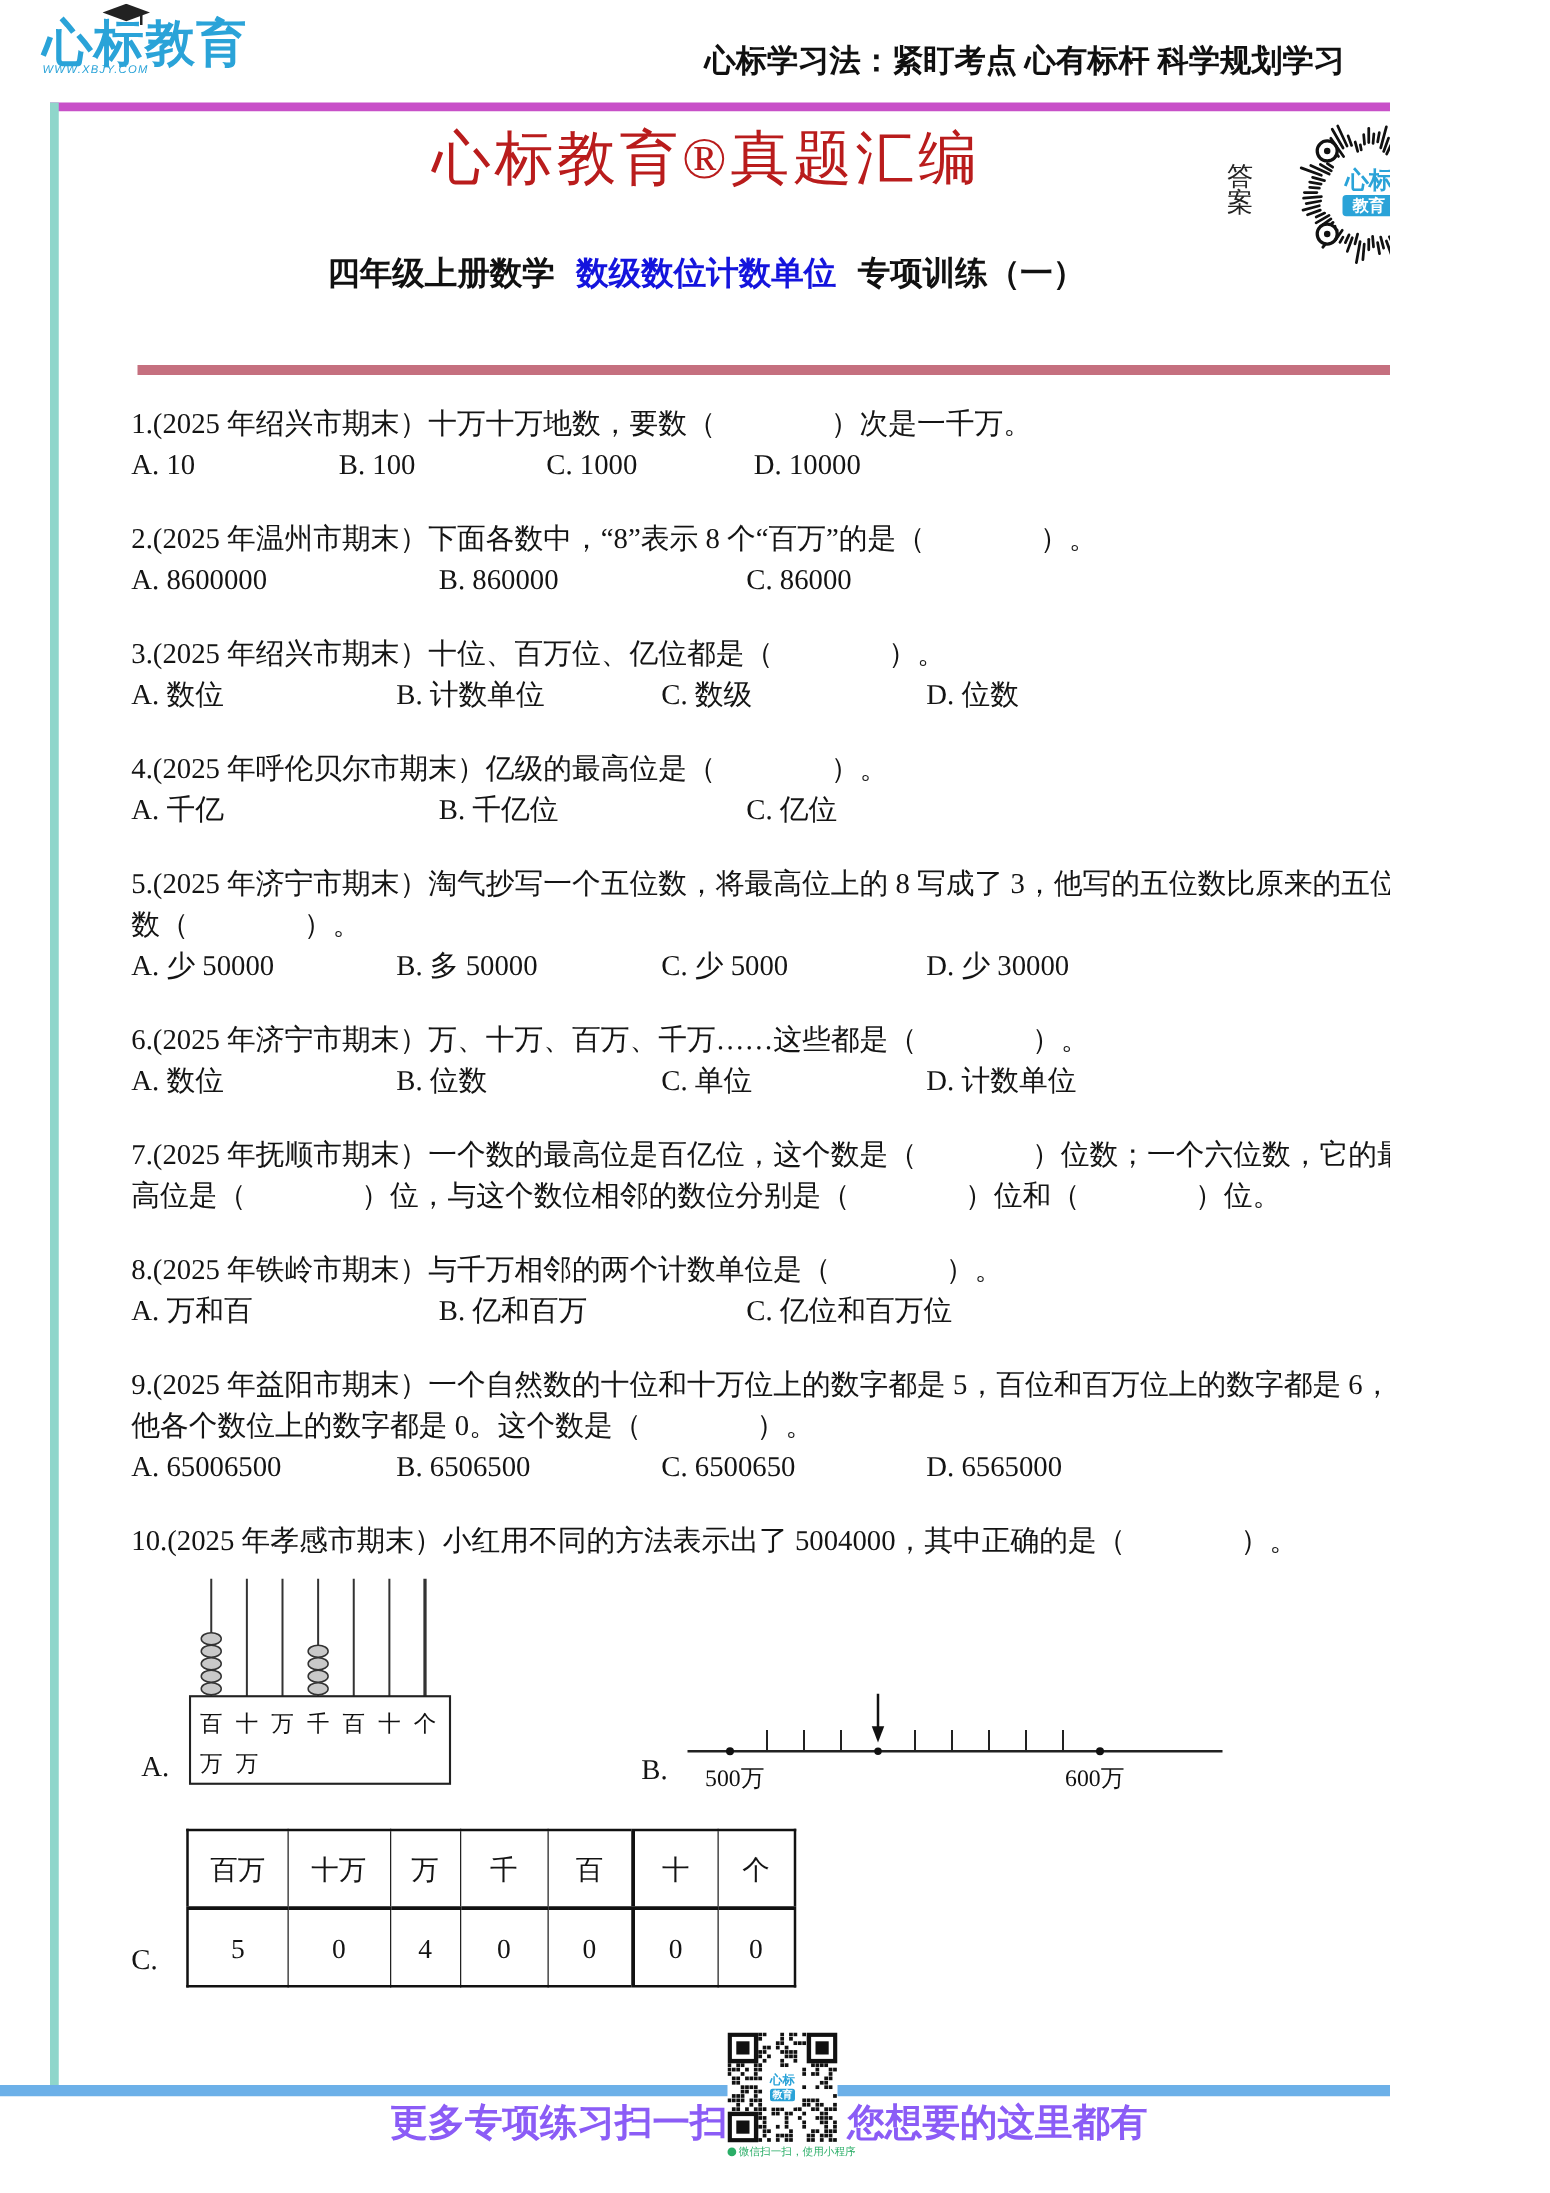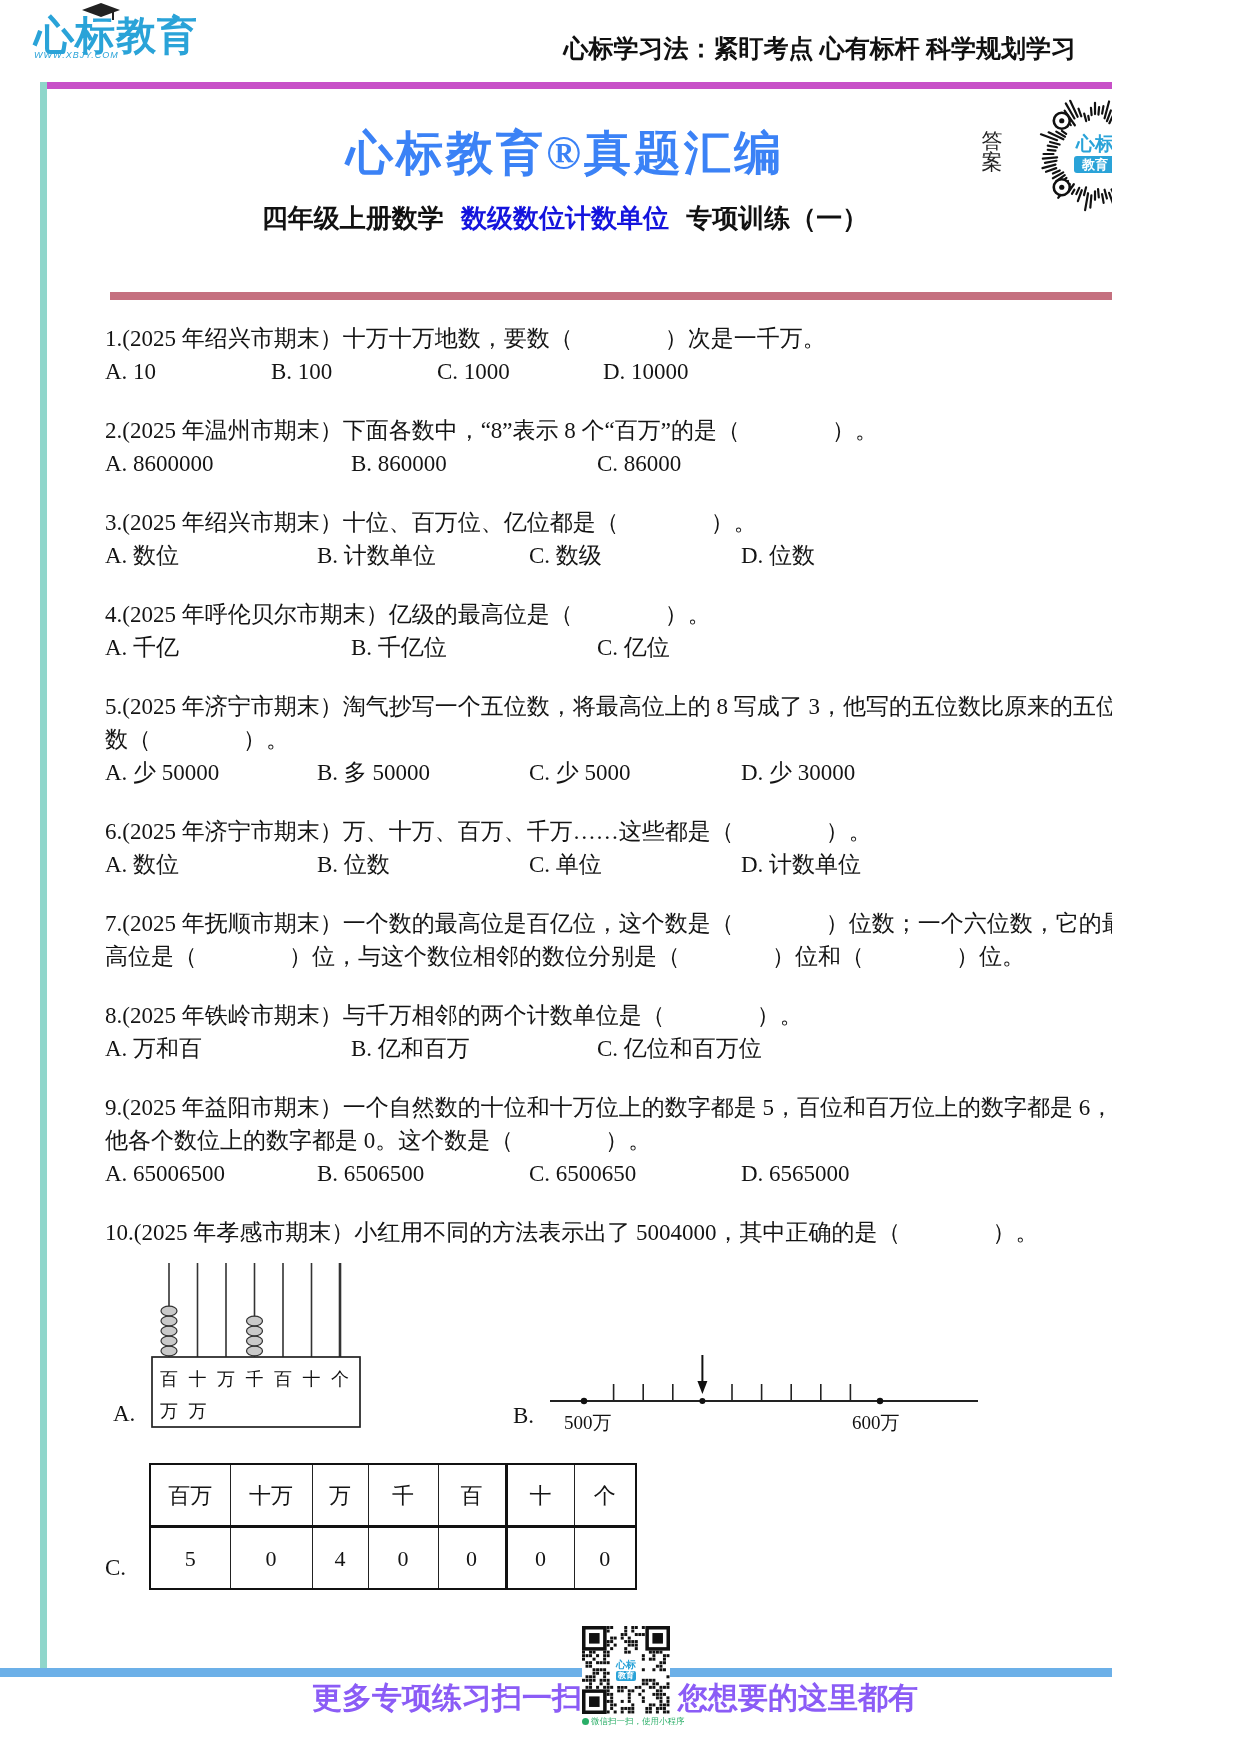--- a/index.html
+++ b/index.html
@@ -15,22 +15,22 @@
              font-family:"Liberation Sans",sans-serif;letter-spacing:1px;}
   .tagline{position:absolute;right:36px;top:32px;font-size:25px;font-weight:bold;color:#101010;}
 
   
   .frame-top{position:absolute;left:40px;top:82px;width:1163px;height:7px;background:#c850c8;}
   .frame-left{position:absolute;left:40px;top:82px;width:7px;height:1586px;background:#8fd6cb;}
   .frame-right{position:absolute;left:1196px;top:82px;width:7px;height:1586px;background:#d9c85d;}
   .footer-line{position:absolute;left:0;top:1668px;width:1240px;height:9px;background:#6cb0e8;}
 
   
-  .main-title{position:absolute;left:150px;top:122px;width:830px;text-align:center;
-              font-size:47px;font-weight:bold;letter-spacing:3px;color:#3b82f6;}
+  .main-title{position:absolute;left:150px;top:95px;width:830px;text-align:center;
+              font-size:47px;font-weight:normal;letter-spacing:3px;color:#b91c1c;}
   .answer-label{position:absolute;left:978px;top:114px;font-size:21px;color:#222;
                 writing-mode:vertical-rl;letter-spacing:18px;}
   .suncode{position:absolute;left:1030px;top:88px;width:130px;height:134px;}
   .subtitle{position:absolute;left:150px;top:201px;width:830px;text-align:center;
             font-family:"Liberation Sans","DejaVu Sans",sans-serif;font-weight:bold;
             font-size:26px;color:#111;}
   .subtitle .hl{color:#1414dd;padding:0 10px;}
   .title-rule{position:absolute;left:110px;top:292px;width:1026px;height:8px;background:#c5707f;}
 
   

